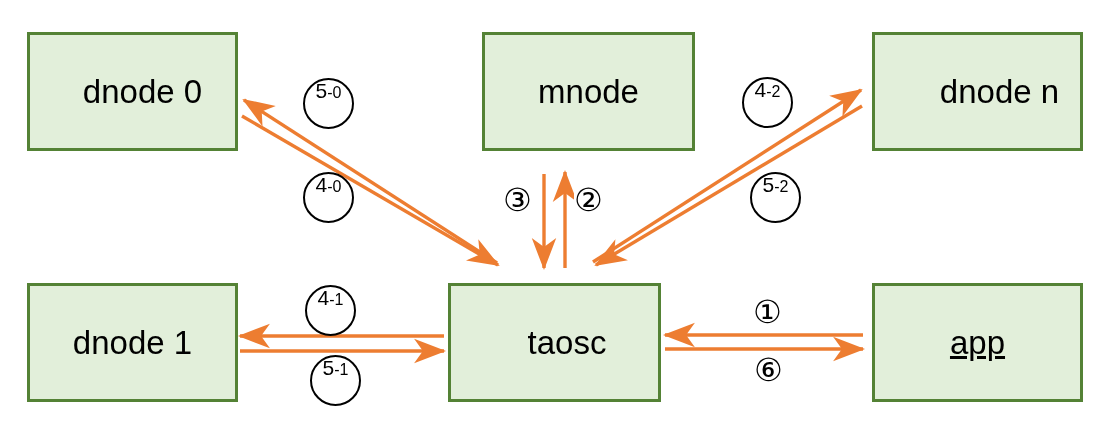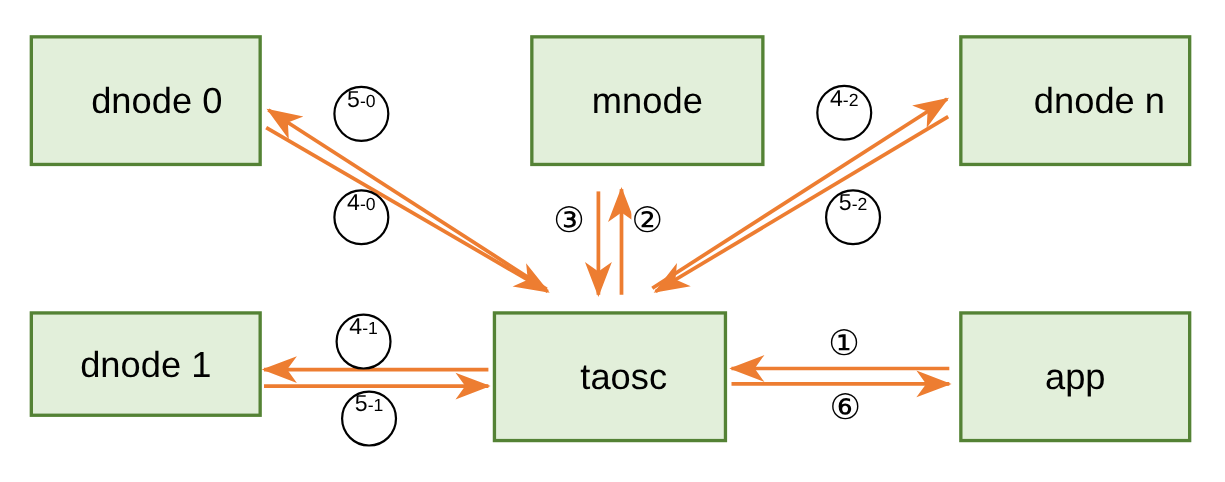--- a/index.html
+++ b/index.html
@@ -118,29 +118,29 @@
   </div>
 
   <div class="node-box" style="left:448px; top:32px; width:213px; height:119px;margin-left:34px;">
     <span class="node-label">mnode</span>
   </div>
 
   <div class="node-box" style="left:872px; top:32px; width:211px; height:119px;padding-left:44px;">
     <span class="node-label">dnode n</span>
   </div>
 
-  <div class="node-box" style="left:27px; top:283px; width:211px; height:96px;">
+  <div class="node-box" style="left:27px; top:283px; width:211px; height:119px;">
     <span class="node-label">dnode 1</span>
   </div>
 
   <div class="node-box" style="left:448px; top:283px; width:213px; height:119px;padding-left:25px;">
     <span class="node-label">taosc</span>
   </div>
 
-  <div class="node-box" style="left:872px; top:283px; width:211px; height:119px;">
+  <div class="node-box" style="left:872px; top:283px; width:211px; height:119px;text-decoration:underline;">
     <span class="node-label">app</span>
   </div>
 
   <div class="tag-circle" style="left:303px; top:78px; width:51px; height:51px;">
     <span class="tag-main">5</span>
     <span class="tag-sub">-0</span>
   </div>
 
   <div class="tag-circle" style="left:303px; top:172px; width:51px; height:51px;">
     <span class="tag-main">4</span>

